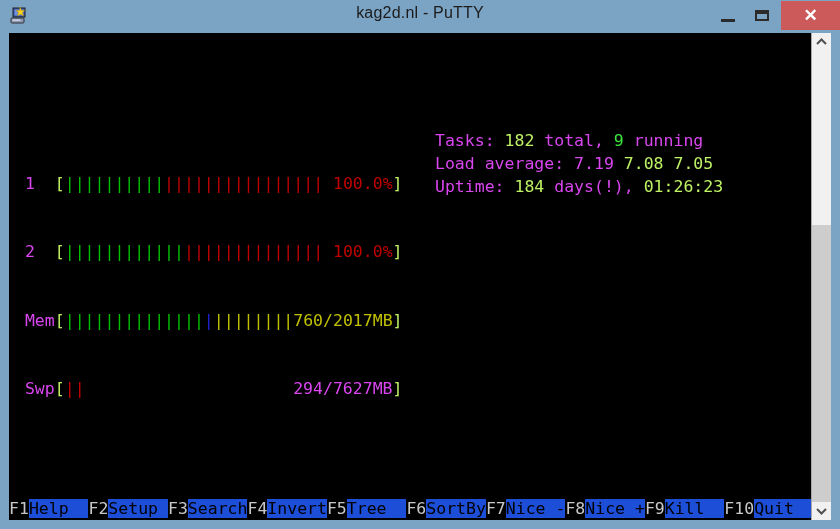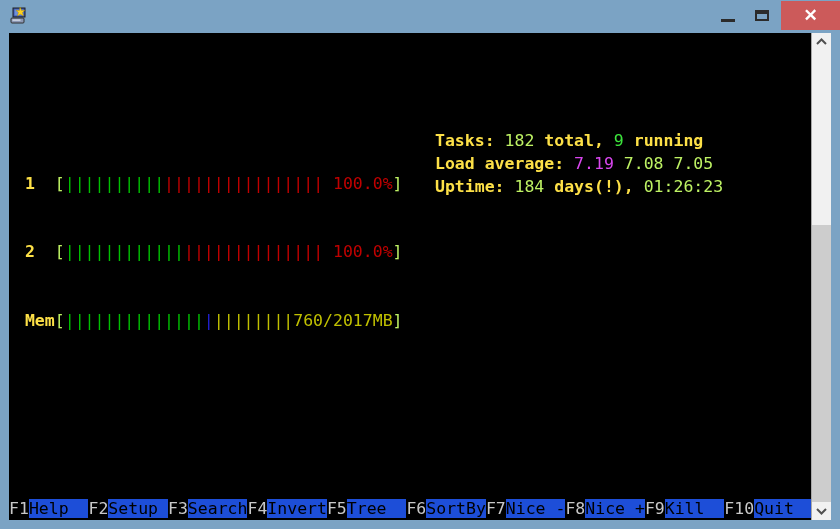--- a/index.html
+++ b/index.html
@@ -83,21 +83,21 @@
     background: #000000;
     overflow: hidden;
     font-family: "DejaVu Sans Mono", monospace;
     font-size: 16.5px;
     line-height: 22.8px;
     white-space: pre;
   }
   #term-inner { position: absolute; left: 6px; top: 3px; }
 
   
-  .c-cyan    { color: #fde047; font-weight: bold; }
+  .c-cyan    { color: #d946ef; }
   .c-green   { color: #00c000; }
   .c-greenb  { color: #3ce43c; }
   .c-red     { color: #c00000; }
   .c-yellow  { color: #c0c000; }
   .c-white   { color: #bef264; }
   .c-whiteb  { color: #bef264; }
   .c-gray    { color: #d946ef; }
   .c-blue    { color: #2020d0; }
 
   .row { display: block; }
@@ -150,40 +150,42 @@
   <div id="titlebar">
     <span id="app-icon">
       <svg width="20" height="20" viewBox="0 0 20 20">
         <rect x="4" y="2" width="12" height="9" fill="#3a56b0" stroke="#202020" stroke-width="1"></rect>
         <rect x="5.5" y="3.5" width="9" height="6" fill="#6f8fd8"></rect>
         <polygon points="11,1 12.6,4.6 16,4.2 13.4,6.6 14.6,10 11.4,8.2 8.4,10 9.4,6.6 7,4.2 10.4,4.6" fill="#ffd21e" stroke="#a07c00" stroke-width="0.4"></polygon>
         <rect x="2" y="12" width="13" height="5" rx="1" fill="#8c98b4" stroke="#303030" stroke-width="1"></rect>
         <rect x="3.5" y="13.5" width="8" height="1.2" fill="#dfe4ee"></rect>
       </svg>
     </span>
+    <div id="title-text">kag2d.nl - PuTTY</div>
 
     <div class="winbtn" id="btn-min">
         <i></i>
       </div>
     <div class="winbtn" id="btn-max">
         <i></i>
       </div>
     <div class="winbtn" id="btn-close">
       <span>✕</span>
     </div>
   </div>
 
   <div id="terminal">
     <div id="term-inner">
 
       
       <div style="position: relative;">
         <div class="row">&nbsp;<span class="c-cyan">1</span>&nbsp;&nbsp;<span class="c-white">[</span><span class="c-green">|</span><span class="c-green">|</span><span class="c-green">|</span><span class="c-green">|</span><span class="c-green">|</span><span class="c-green">|</span><span class="c-green">|</span><span class="c-green">|</span><span class="c-green">|</span><span class="c-green">|</span><span class="c-red">|</span><span class="c-red">|</span><span class="c-red">|</span><span class="c-red">|</span><span class="c-red">|</span><span class="c-red">|</span><span class="c-red">|</span><span class="c-red">|</span><span class="c-red">|</span><span class="c-red">|</span><span class="c-red">|</span><span class="c-red">|</span><span class="c-red">|</span><span class="c-red">|</span><span class="c-red">|</span><span class="c-red">|</span>&nbsp;<span class="c-red">100.0%</span><span class="c-white">]</span></div>
         <div class="row">&nbsp;<span class="c-cyan">2</span>&nbsp;&nbsp;<span class="c-white">[</span><span class="c-green">|</span><span class="c-green">|</span><span class="c-green">|</span><span class="c-green">|</span><span class="c-green">|</span><span class="c-green">|</span><span class="c-green">|</span><span class="c-green">|</span><span class="c-green">|</span><span class="c-green">|</span><span class="c-green">|</span><span class="c-green">|</span><span class="c-red">|</span><span class="c-red">|</span><span class="c-red">|</span><span class="c-red">|</span><span class="c-red">|</span><span class="c-red">|</span><span class="c-red">|</span><span class="c-red">|</span><span class="c-red">|</span><span class="c-red">|</span><span class="c-red">|</span><span class="c-red">|</span><span class="c-red">|</span><span class="c-red">|</span>&nbsp;<span class="c-red">100.0%</span><span class="c-white">]</span></div>
         <div class="row">&nbsp;<span class="c-cyan">Mem</span><span class="c-white">[</span><span class="c-green">|</span><span class="c-green">|</span><span class="c-green">|</span><span class="c-green">|</span><span class="c-green">|</span><span class="c-green">|</span><span class="c-green">|</span><span class="c-green">|</span><span class="c-green">|</span><span class="c-green">|</span><span class="c-green">|</span><span class="c-green">|</span><span class="c-green">|</span><span class="c-green">|</span><span class="c-blue">|</span><span class="c-yellow">|</span><span class="c-yellow">|</span><span class="c-yellow">|</span><span class="c-yellow">|</span><span class="c-yellow">|</span><span class="c-yellow">|</span><span class="c-yellow">|</span><span class="c-yellow">|</span><span class="c-yellow">760/2017MB</span><span class="c-white">]</span></div>
+        <div class="row">&nbsp;<span class="c-cyan">Swp</span><span class="c-white">[</span><span class="c-red">|</span><span class="c-red">|</span>&nbsp;&nbsp;&nbsp;&nbsp;&nbsp;&nbsp;&nbsp;&nbsp;&nbsp;&nbsp;&nbsp;&nbsp;&nbsp;&nbsp;&nbsp;&nbsp;&nbsp;&nbsp;&nbsp;&nbsp;&nbsp;<span class="c-gray">294/7627MB</span><span class="c-white">]</span></div>
       <div style="position: absolute; left: 420px; top: 3px; white-space: pre;"><div><span class="c-cyan">Tasks:</span> <span class="c-whiteb">182</span> <span class="c-cyan">total,</span> <span class="c-greenb">9</span> <span class="c-cyan">running</span></div><div><span class="c-cyan">Load average:</span> <span class="c-gray">7.19</span> <span class="c-white">7.08</span> <span class="c-whiteb">7.05</span></div><div><span class="c-cyan">Uptime:</span> <span class="c-whiteb">184</span> <span class="c-cyan">days(!),</span> <span class="c-whiteb">01:26:23</span></div></div></div>
 
       <div class="row">&nbsp;</div>
 
       
       
 
       
       
 

